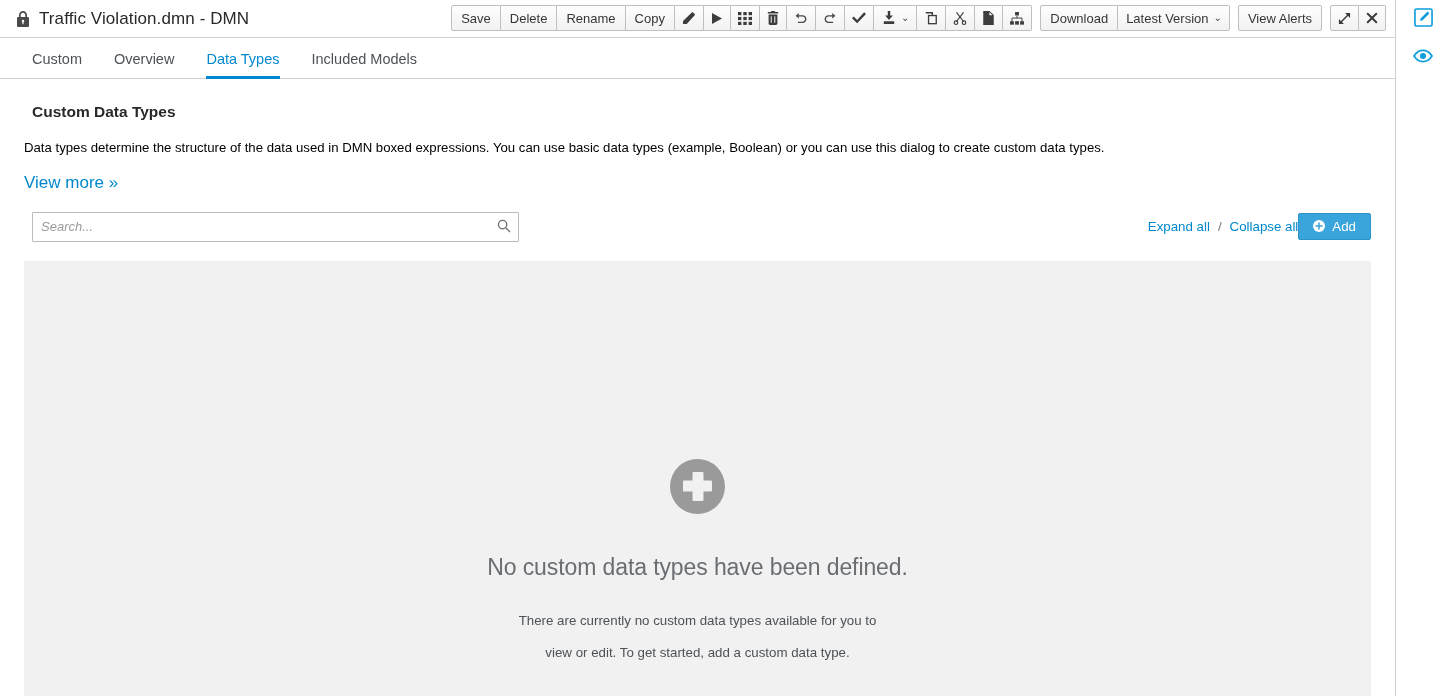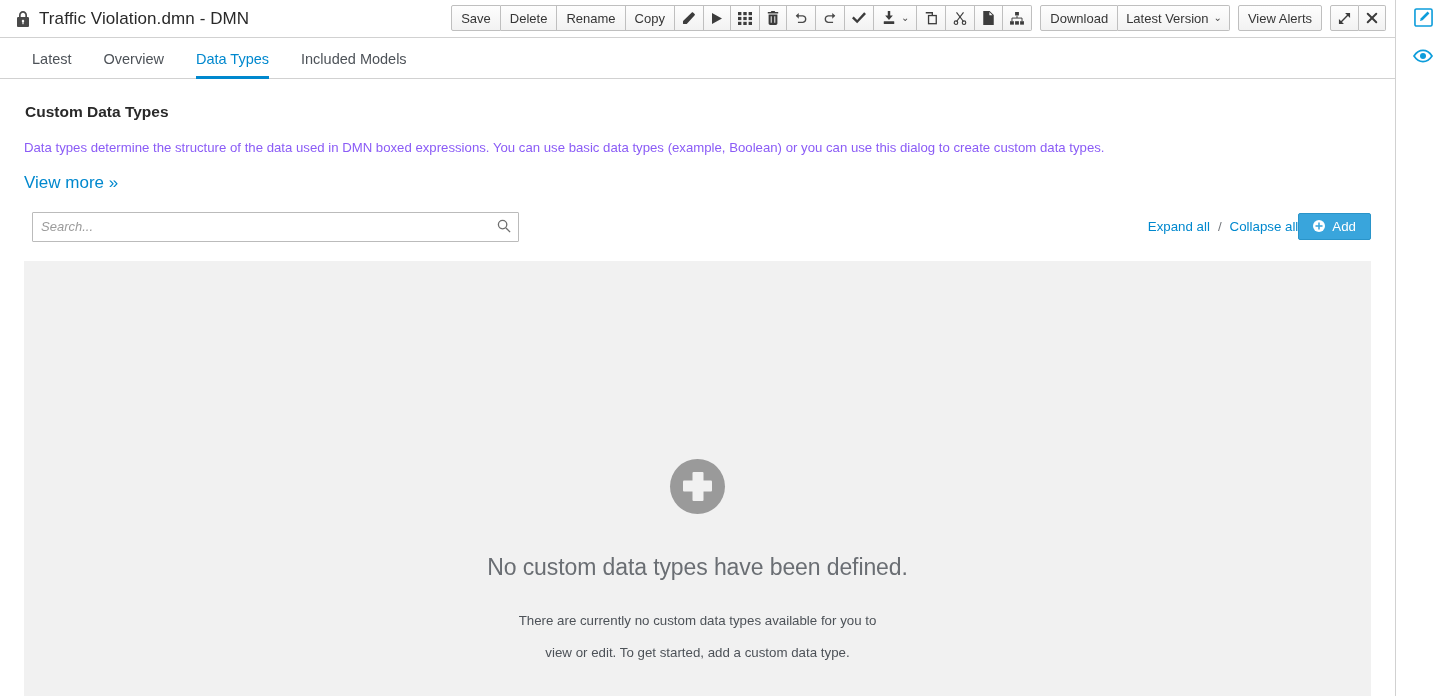--- a/index.html
+++ b/index.html
@@ -121,25 +121,25 @@
     height: 3px;
     background: #0088ce;
   }
 
   
   .content { padding: 24px 24px 0 24px; }
   .section-title {
     font-size: 15.5px;
     font-weight: bold;
     color: #292929;
-    margin: 0 0 18px 1px;
+    margin: 0 0 18px 8px;
   }
   .section-desc {
     font-size: 13.2px;
-    color: #8b5cf6;
+    color: #000000;
     margin: 0 0 16px 0;
     line-height: 1.35;
   }
   .view-more {
     font-size: 17px;
     color: #0088ce;
     text-decoration: none;
     cursor: pointer;
   }
 
@@ -442,21 +442,21 @@
                 </g>
               </svg>
             </span>
           </button>
         </div>
 
       </div>
     </div>
 
     <div class="tabs">
-      <div class="tab">Latest</div>
+      <div class="tab">Custom</div>
       <div class="tab">Overview</div>
       <div class="tab active">Data Types</div>
       <div class="tab">Included Models</div>
     </div>
 
     <div class="content">
       <h2 class="section-title">Custom Data Types</h2>
       <p class="section-desc">Data types determine the structure of the data used in DMN boxed expressions. You can use basic data types (example, Boolean) or you can use this dialog to create custom data types.</p>
       <a class="view-more">View more »</a>
 

